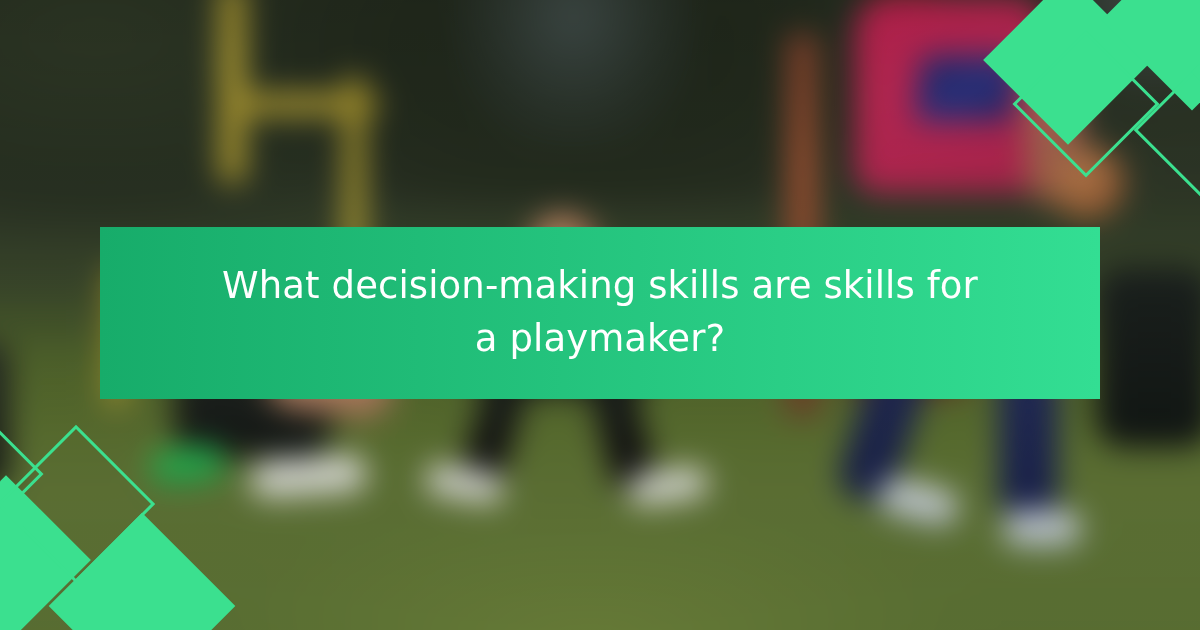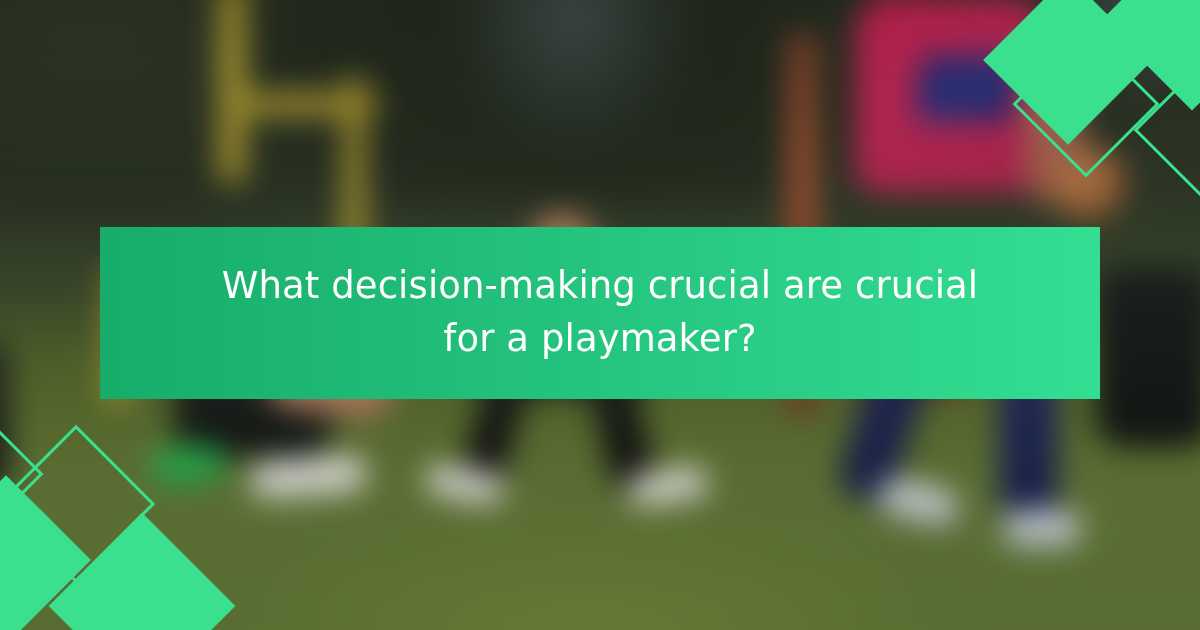--- a/index.html
+++ b/index.html
@@ -351,16 +351,16 @@
   </div>
 
   <div class="deco" style="left:-96px; top:466px; width:296px; height:260px;">
     <div class="dia line" style="left:14px;  top:-44px; width:104px; height:104px;"></div>
     <div class="dia fill" style="left:42px;  top:34px;  width:120px; height:120px;"></div>
     <div class="dia line" style="left:116px; top:-18px; width:112px; height:112px;"></div>
     <div class="dia fill" style="left:172px; top:74px;  width:132px; height:132px;"></div>
   </div>
 
   <div class="banner">
-    <h1 class="banner-title">What decision-making crucial are crucial for a playmaker?</h1>
+    <h1 class="banner-title">What decision-making skills are skills for a playmaker?</h1>
   </div>
 
 </div>
 
 </body></html>

